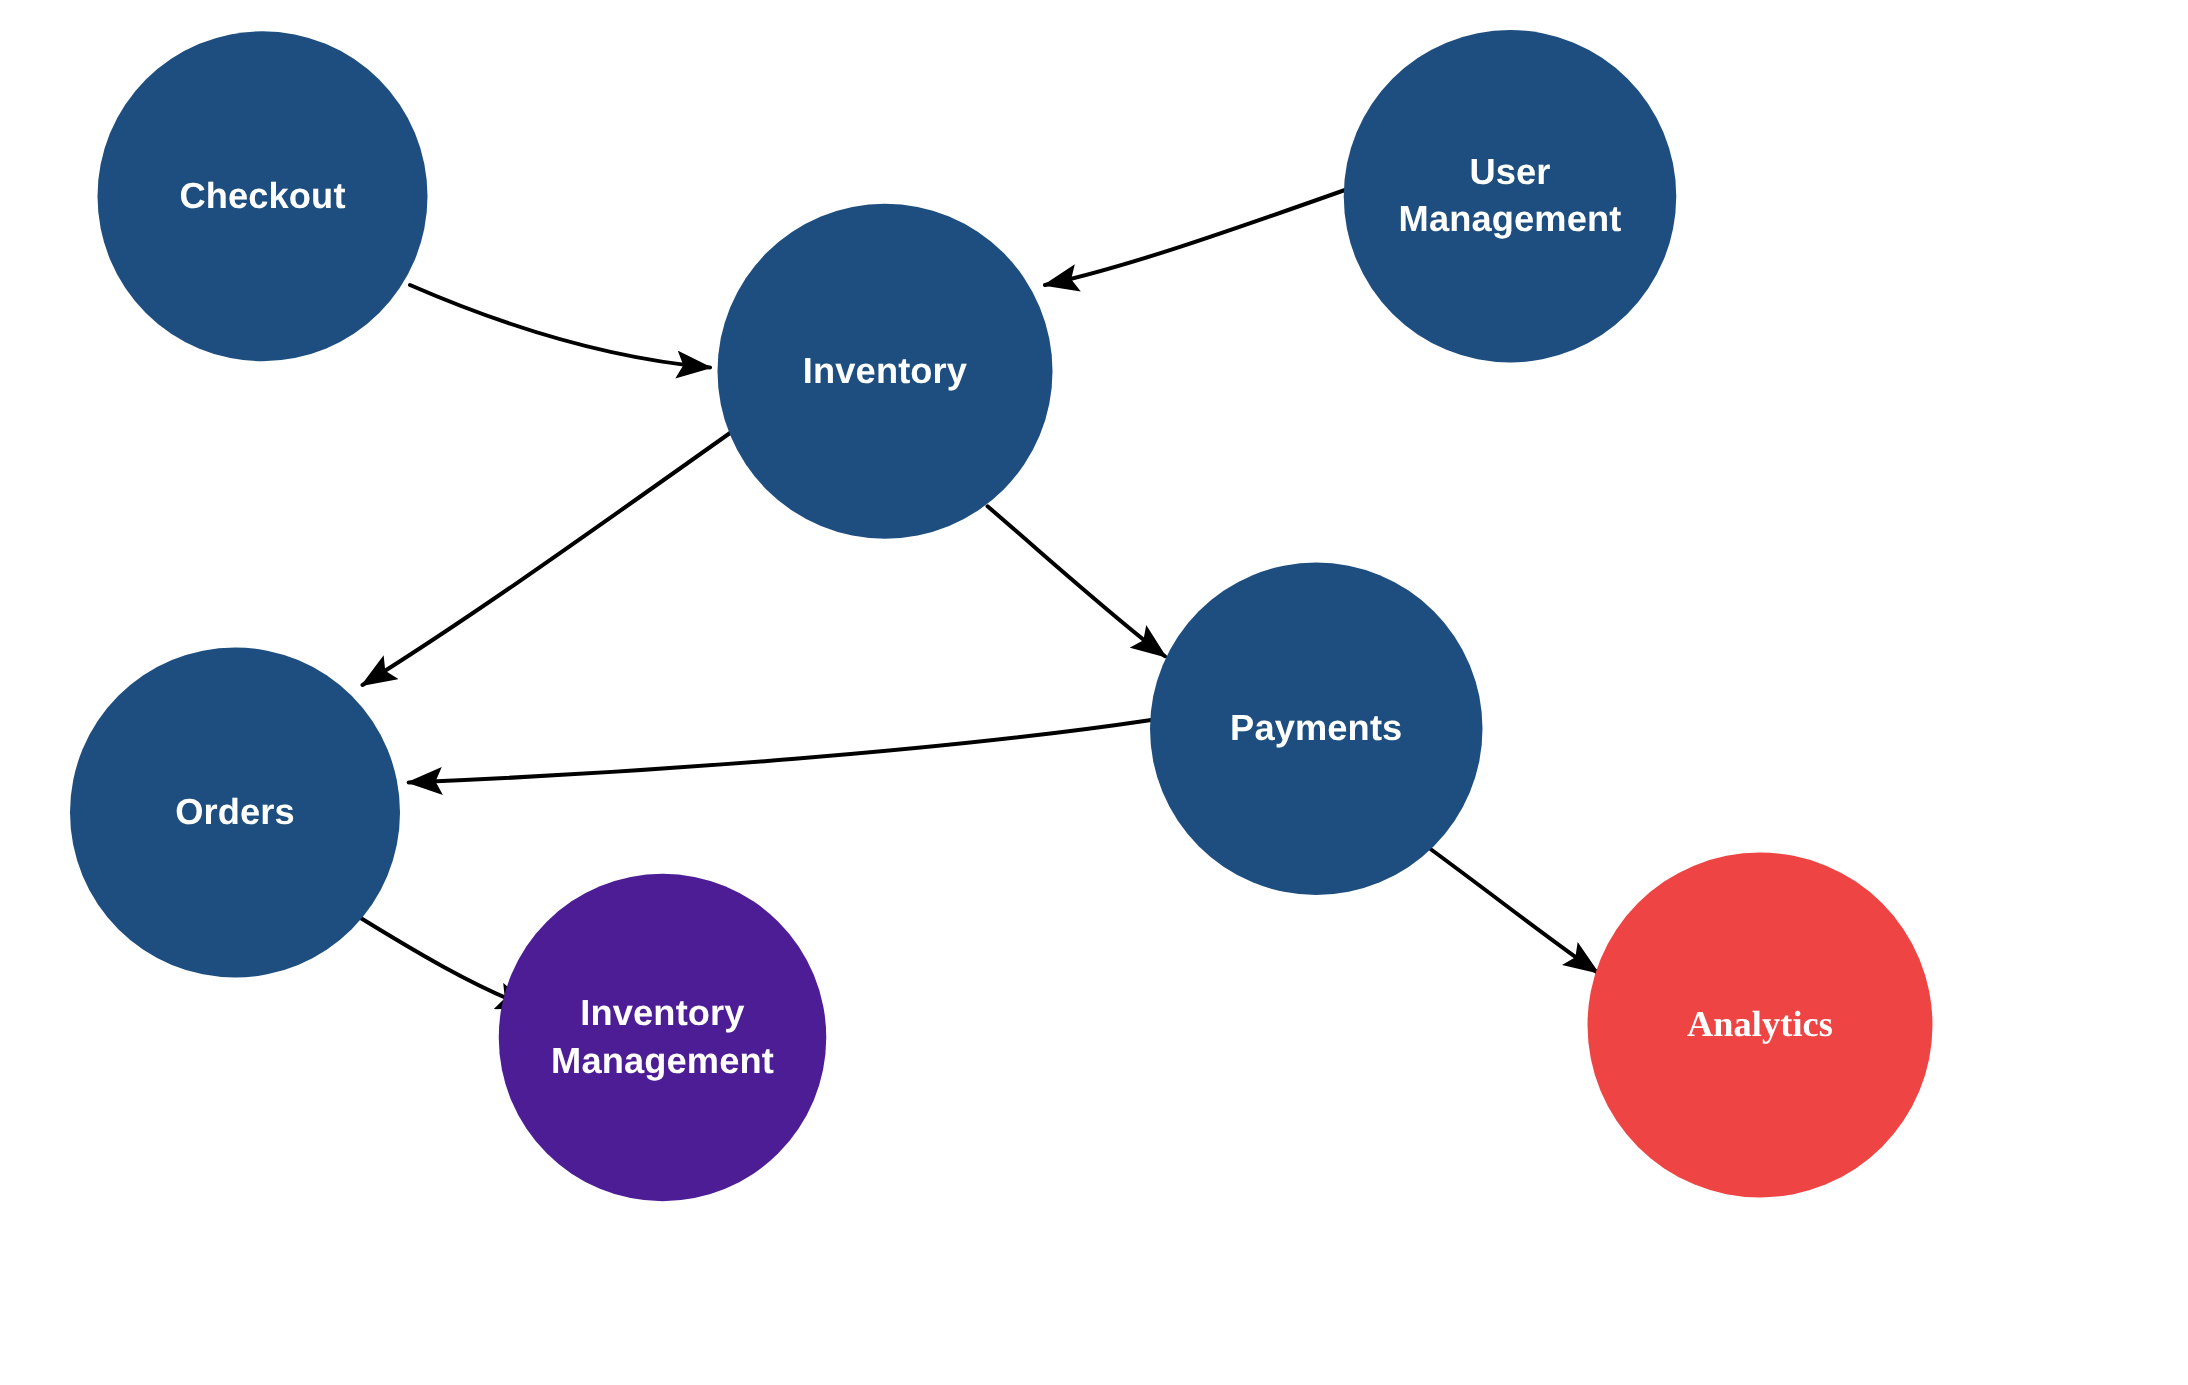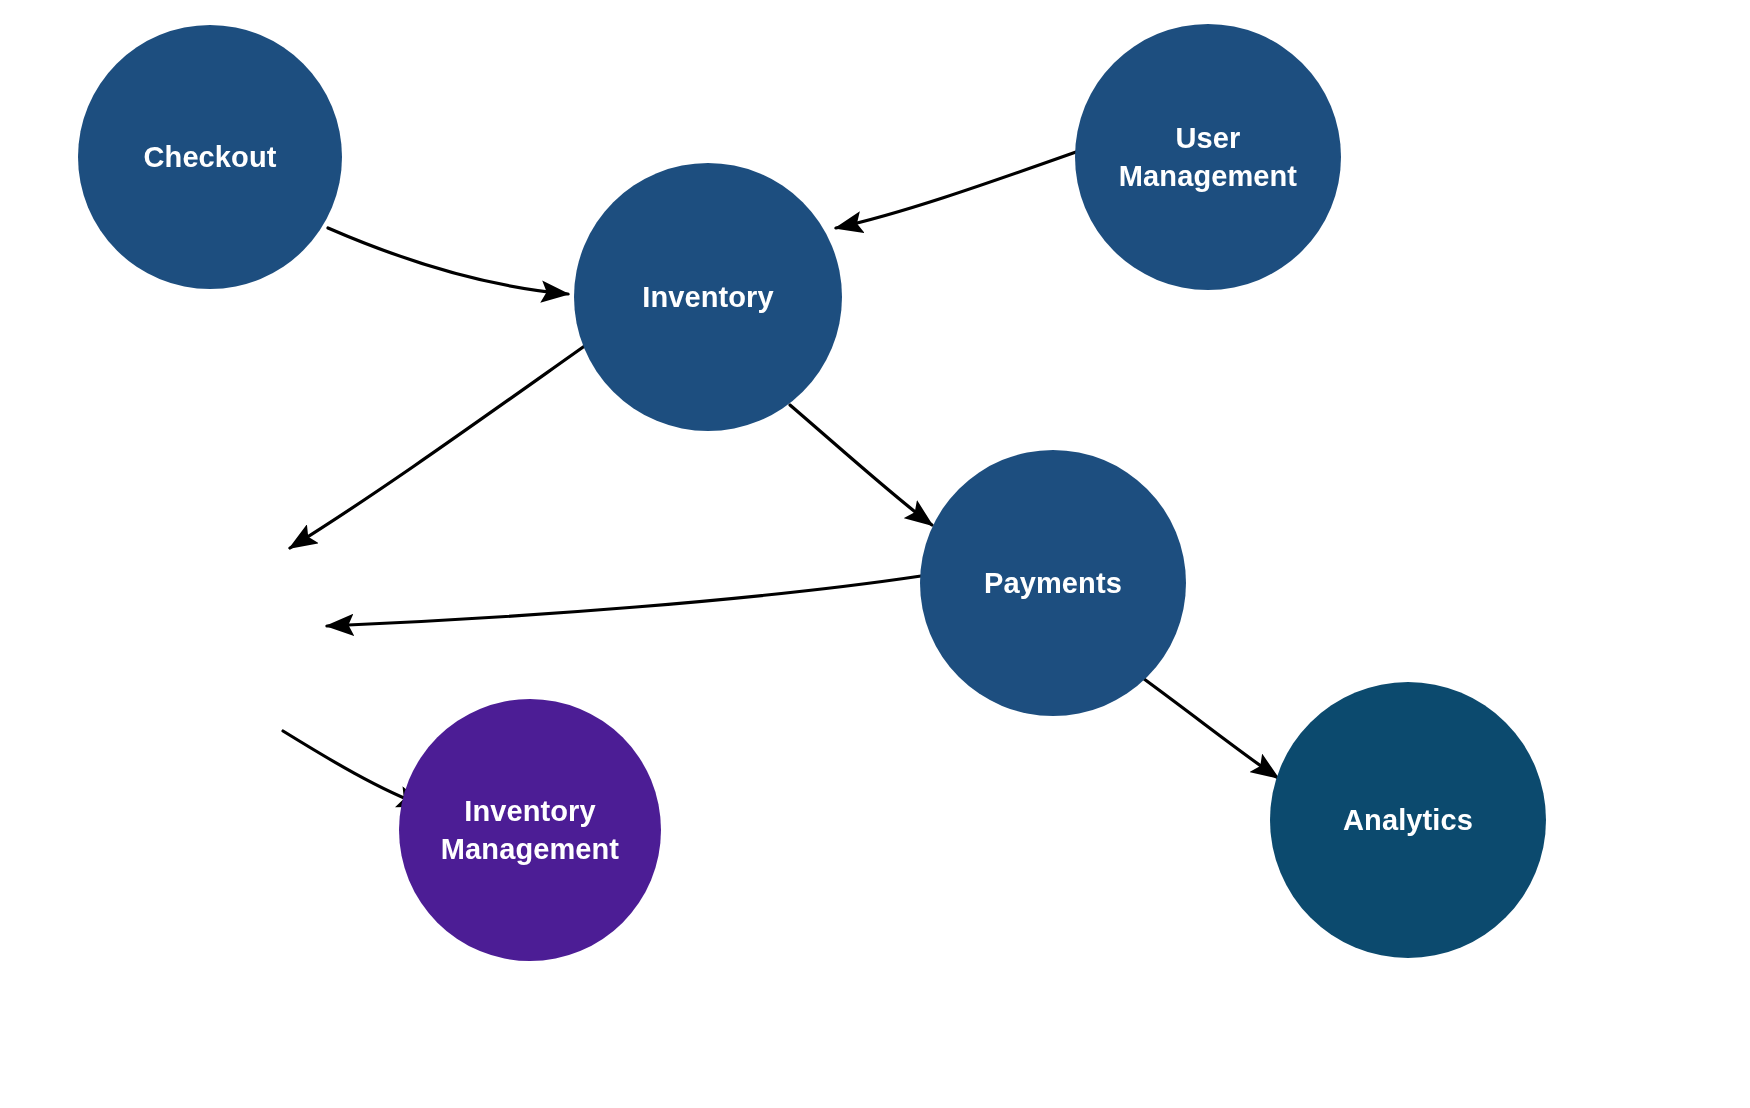--- a/index.html
+++ b/index.html
@@ -79,25 +79,28 @@
       <div class="graph-node" style="left: 78px; top: 25px; width: 264px; height: 264px; background: rgb(29, 78, 127);">
         <span class="node-label" style="color: rgb(255, 255, 255);">Checkout</span>
       </div>
       <div class="graph-node" style="left: 1075px; top: 24px; width: 266px; height: 266px; background: rgb(29, 78, 127); align-items: center;">
         <span class="node-label" style="color: rgb(255, 255, 255);">User
 Management</span>
       </div>
       <div class="graph-node" style="left: 574px; top: 163px; width: 268px; height: 268px; background: rgb(29, 78, 127);">
         <span class="node-label" style="color: rgb(255, 255, 255);">Inventory</span>
       </div>
+      <div class="graph-node" style="left: 56px; top: 518px; width: 264px; height: 264px; background: rgb(29, 78, 127);">
+        <span class="node-label" style="color: rgb(255, 255, 255);">Orders</span>
+      </div>
       <div class="graph-node" style="left: 920px; top: 450px; width: 266px; height: 266px; background: rgb(29, 78, 127);">
         <span class="node-label" style="color: rgb(255, 255, 255);">Payments</span>
       </div>
       <div class="graph-node" style="left: 399px; top: 699px; width: 262px; height: 262px; background: #4c1d95;">
         <span class="node-label" style="color: rgb(255, 255, 255);">Inventory
 Management</span>
       </div>
-      <div class="graph-node" style="left: 1270px; top: 682px; width: 276px; height: 276px; background: #0c4a6e;">
+      <div class="graph-node" style="left: 1270px; top: 682px; width: 276px; height: 276px; background: #ef4444; font-family: Liberation Serif, serif;">
         <span class="node-label" style="color: rgb(255, 255, 255);">Analytics</span>
       </div>
     </div>
 
 </div>
 
 </body></html>

